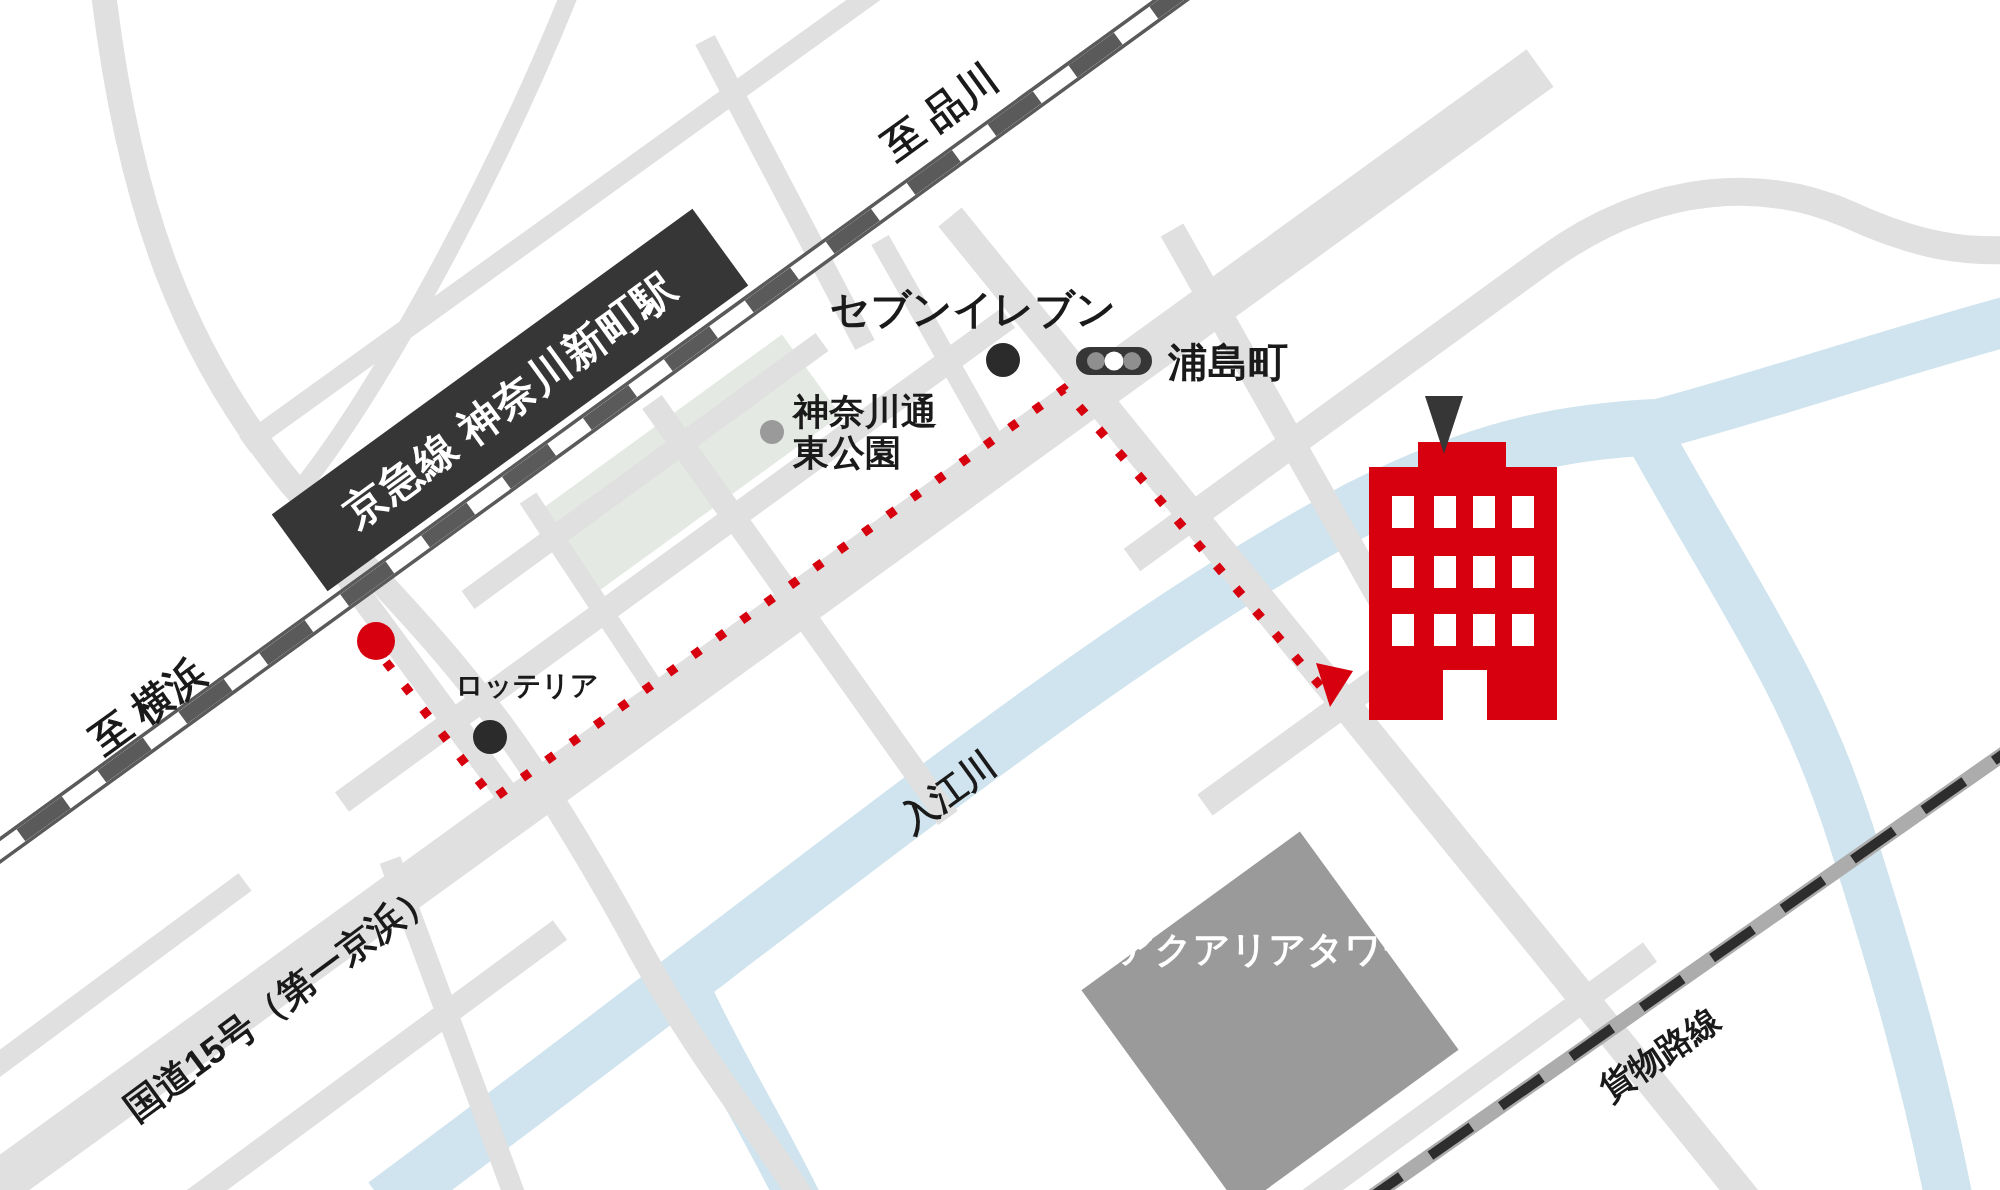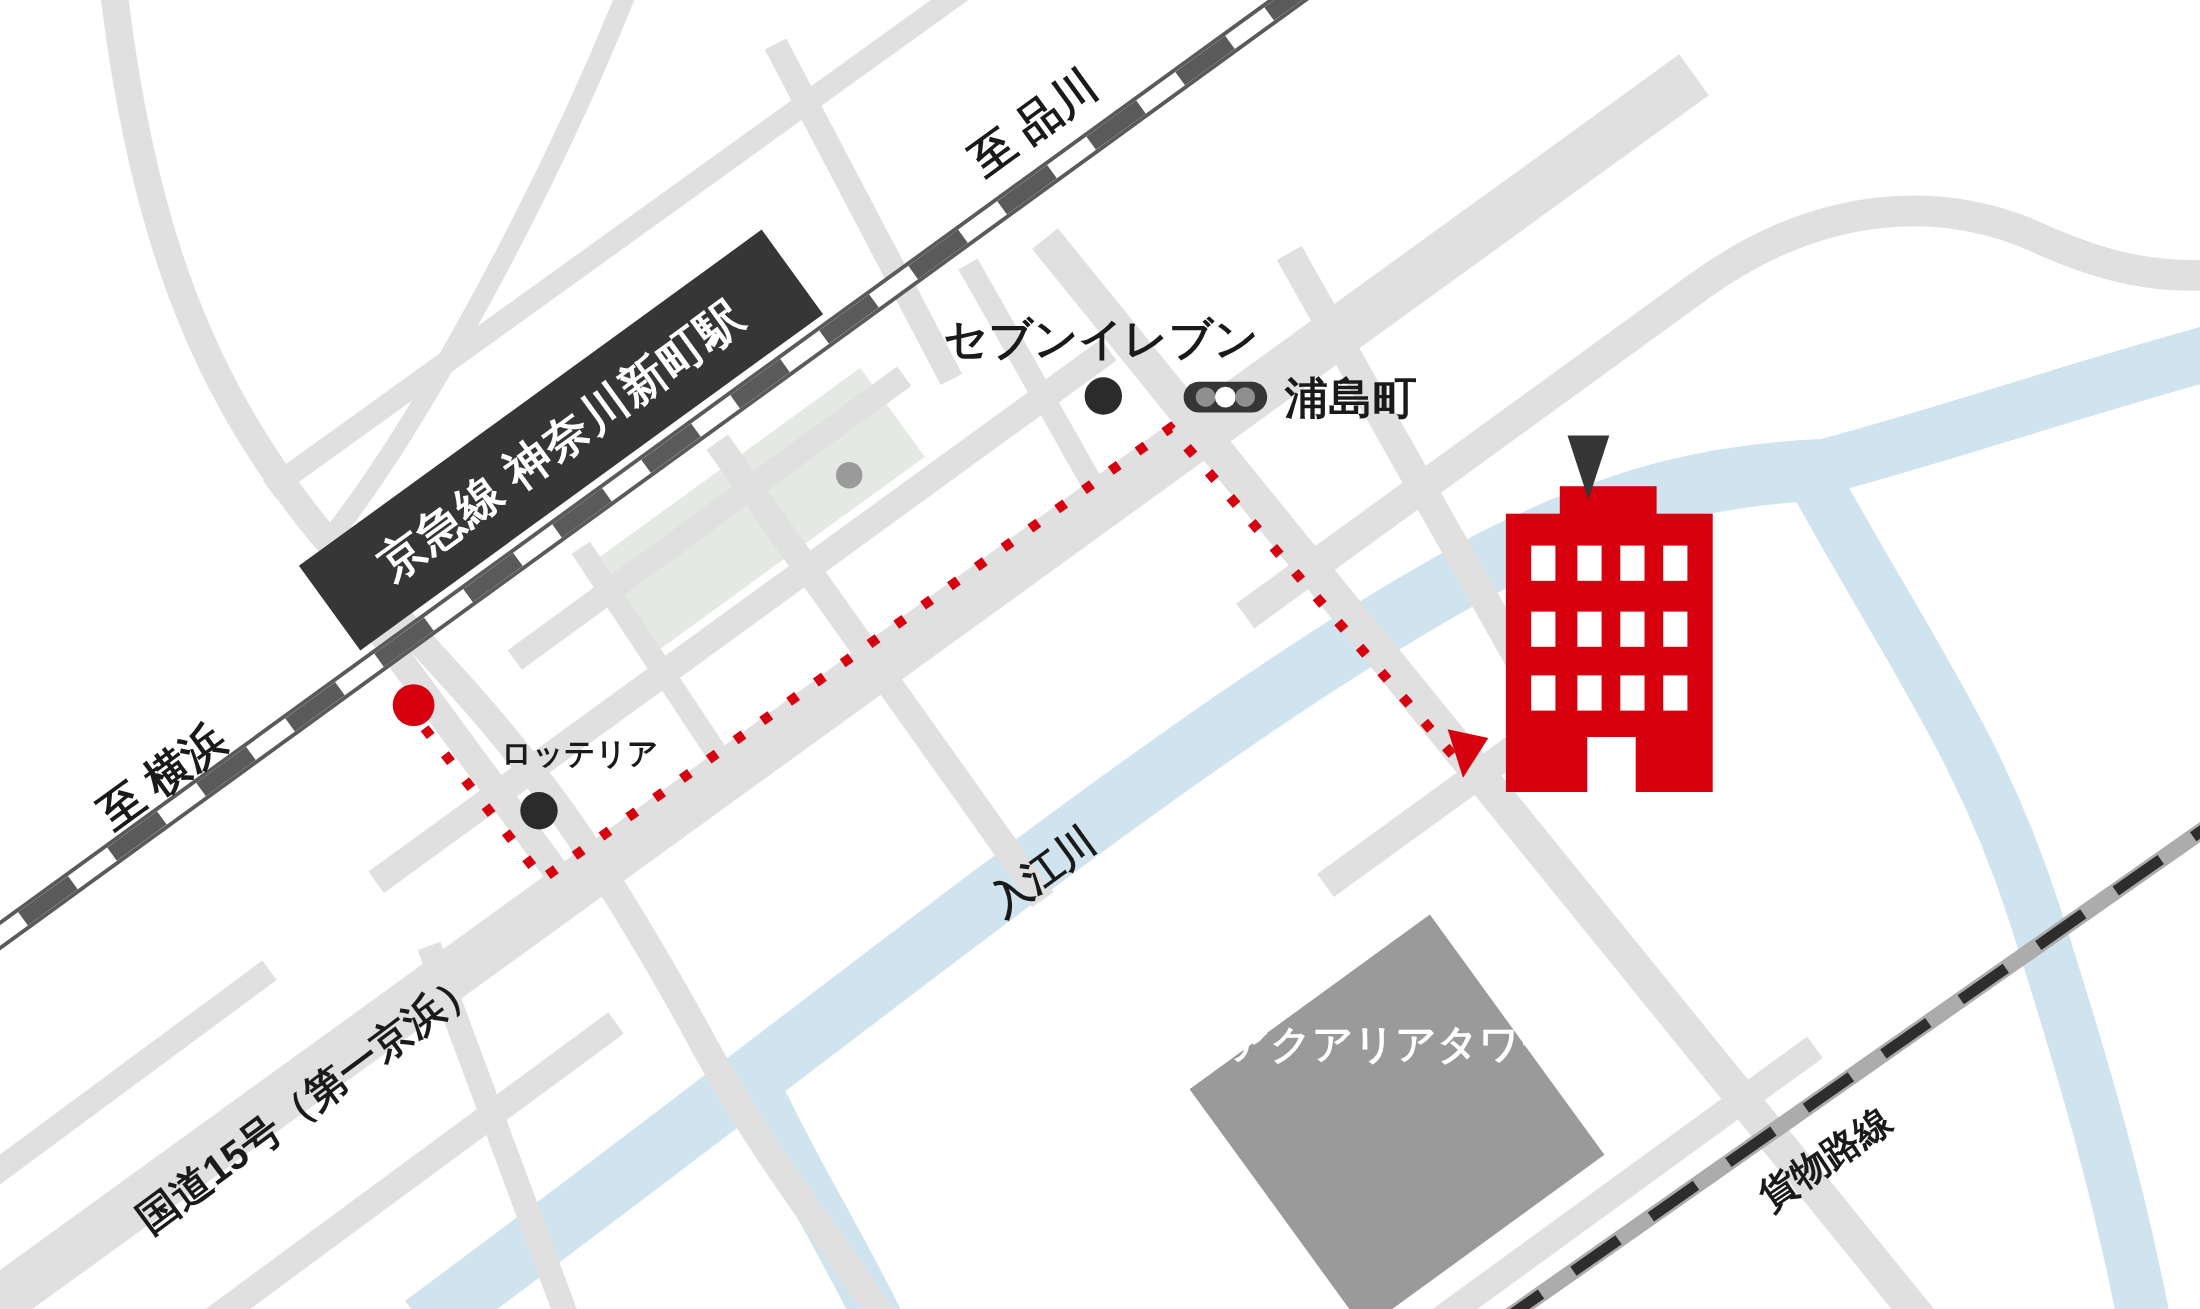--- a/index.html
+++ b/index.html
@@ -110,23 +110,27 @@
     </g>
   </svg>
 
   <div class="lbl rot poi" style="left:940px;top:112px;">至 品川</div>
   <div class="lbl rot poi" style="left:148px;top:706px;">至 横浜</div>
 
   <div class="box station-box">京急線 神奈川新町駅</div>
 
   <div class="grc-pointer"></div>
 
-  <div class="lbl poi" style="left:1001px;top:309px;text-align:center;">セブンイレブン</div>
+  <div class="lbl poi" style="left:973px;top:309px;text-align:center;">セブンイレブン</div>
   <div class="lbl poi" style="left:1228px;top:362px;text-align:right;">浦島町</div>
 
+  <div class="lbl small" style="left:793px;top:432px;transform:translateY(-50%);text-align:left;">
+    <div>神奈川通</div>
+    <div>東公園</div>
+  </div>
 
   <div class="lbl" style="left:527px;top:686px;font-size:28px;">ロッテリア</div>
 
   <div class="lbl white center" style="left:1268px;top:950px;font-size:37px;line-height:1.25;">
     <div>アクアリアタワー</div>
   </div>
 
   <div class="lbl rot small" style="left:948px;top:792px;">入江川</div>
   <div class="lbl" style="left:280px;top:1002px;font-size:37px;transform:translate(-50%,-50%) rotate(-36.5deg);">国道15号（第一京浜）</div>
   <div class="lbl" style="left:1660px;top:1054px;font-size:34px;transform:translate(-50%,-50%) rotate(-34deg);">貨物路線</div>

